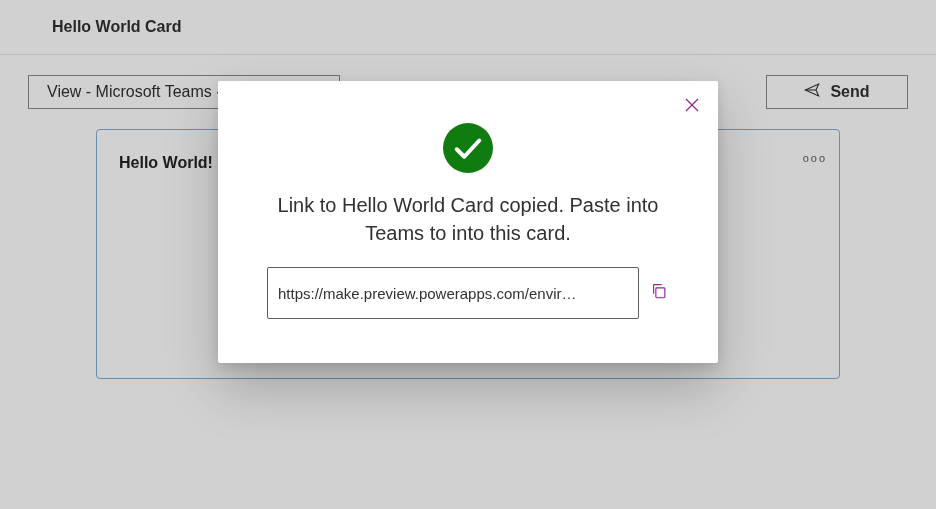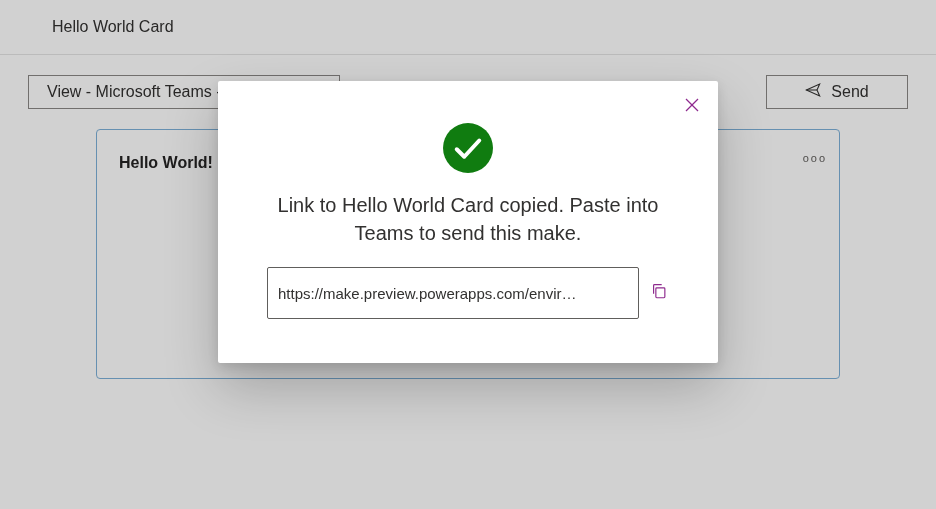--- a/index.html
+++ b/index.html
@@ -9,20 +9,21 @@
       width: 936px;
       height: 509px;
       overflow: hidden;
       position: relative;
     }
     .header {
       padding: 18px 0 18px 52px;
       border-bottom: 1px solid #e5e5e5;
       font-size: 16px;
       color: #323130;
+      font-weight: bold;
     }
     .toolbar {
       display: flex;
       justify-content: space-between;
       padding: 20px 28px;
     }
     .view-select {
       display: flex;
       align-items: center;
       border: 1px solid #8a8886;
@@ -40,20 +41,21 @@
       justify-content: center;
       gap: 10px;
       border: 1px solid #8a8886;
       height: 34px;
       padding: 0 28px;
       font-size: 16px;
       color: #323130;
       background: #fff;
       cursor: pointer;
       width: 142px;
+      font-weight: bold;
     }
     .send-btn svg { width: 16px; height: 16px; }
     .card-container {
       padding: 0 96px;
     }
     .card {
       border: 1px solid #7db0d8;
       border-radius: 4px;
       padding: 24px 22px;
       min-height: 250px;
@@ -186,21 +188,21 @@
           <line x1="1" y1="1" x2="13" y2="13"></line>
           <line x1="13" y1="1" x2="1" y2="13"></line>
         </svg>
       </span>
     </div>
     <div class="success-circle">
       <svg viewBox="0 0 24 20" fill="none" stroke="currentColor" stroke-width="3.2" stroke-linecap="round" stroke-linejoin="round">
         <polyline points="3,11 9,17 21,4"></polyline>
       </svg>
     </div>
-    <div class="modal-text">Link to Hello World Card copied. Paste into Teams to send this make.</div>
+    <div class="modal-text">Link to Hello World Card copied. Paste into Teams to into this card.</div>
     <div class="link-row">
       <input class="link-input" type="text" readonly="" value="https://make.preview.powerapps.com/envir…" style="">
       <div class="copy-btn">
         <span>
           <svg viewBox="0 0 20 20" fill="none" stroke="currentColor" stroke-width="1.3">
             <rect x="6.5" y="6.5" width="10" height="11" rx="1"></rect>
             <path d="M4 13 V4 a1 1 0 0 1 1-1 h8"></path>
           </svg>
         </span>
       </div>

